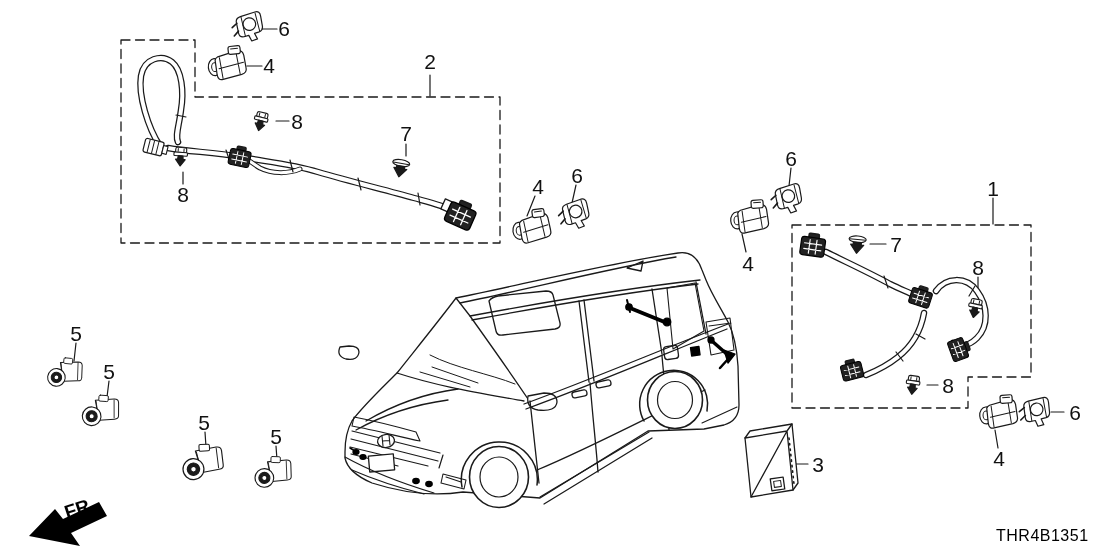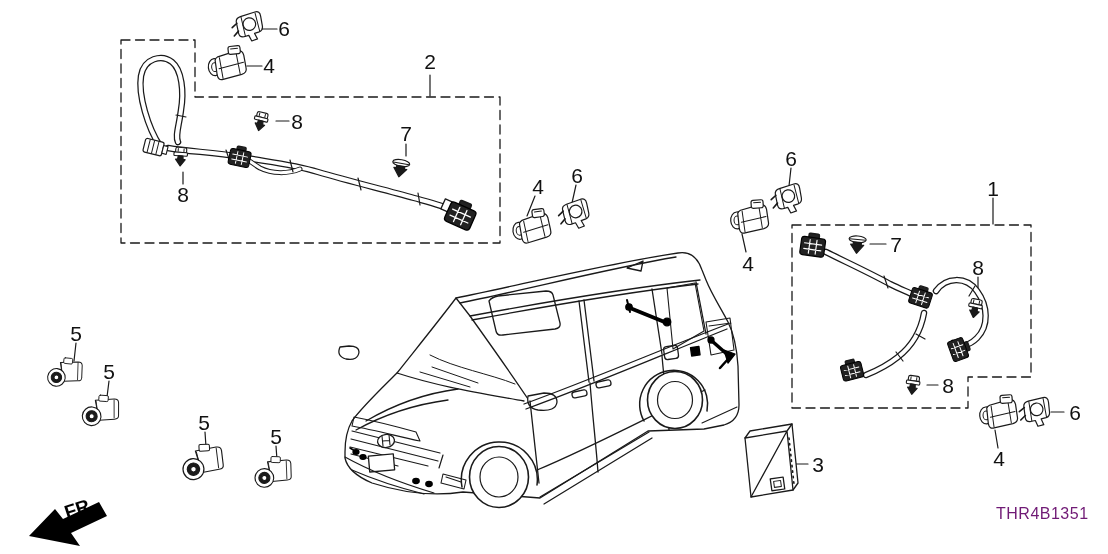--- a/index.html
+++ b/index.html
@@ -6,22 +6,22 @@
   #stage{
     position:relative;width:1108px;height:554px;background:#ffffff;
     font-family:"Liberation Sans",sans-serif;overflow:hidden;
   }
   #art{position:absolute;left:0;top:0;}
   .callout{
     position:absolute;transform:translate(-50%,-50%);
     font-size:21px;color:#111;line-height:1;user-select:none;
   }
   .code{
-    position:absolute;left:996px;top:505px;
-    font-size:16px;letter-spacing:.5px;color:#701a75;text-align:center;
+    position:absolute;left:996px;top:527px;
+    font-size:16px;letter-spacing:.5px;color:#000000;text-align:center;
   }
 </style>
 </head>
 <body>
 
 <div id="stage">
 
 <svg id="art" width="1108" height="554" viewBox="0 0 1108 554" xmlns="http://www.w3.org/2000/svg">
 
   <defs>

